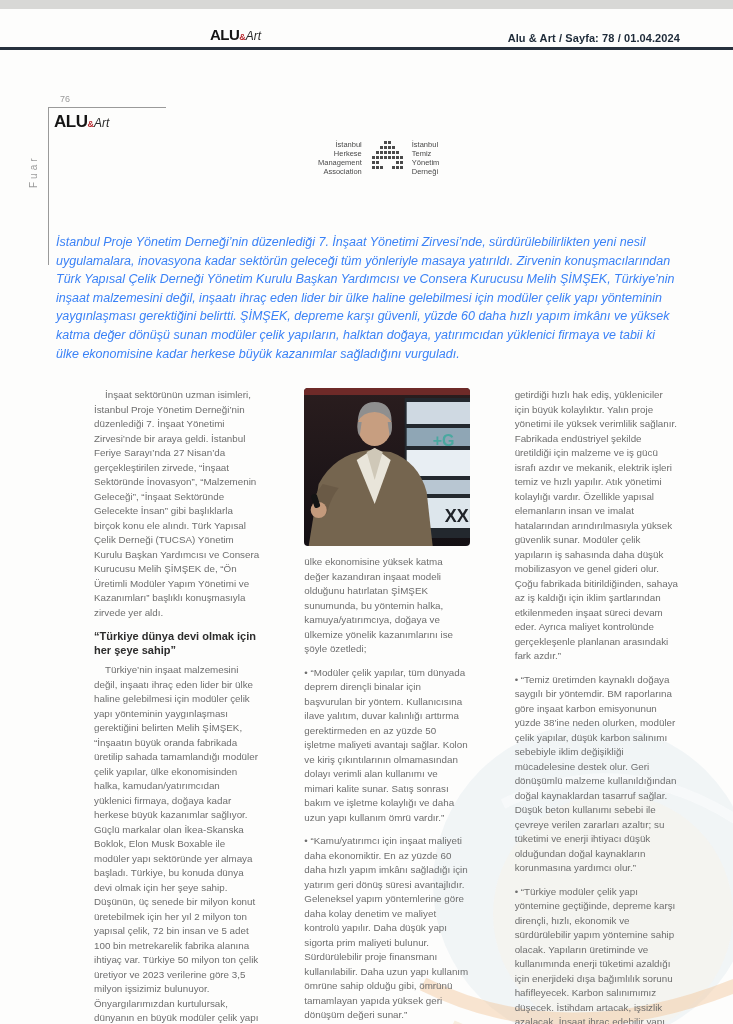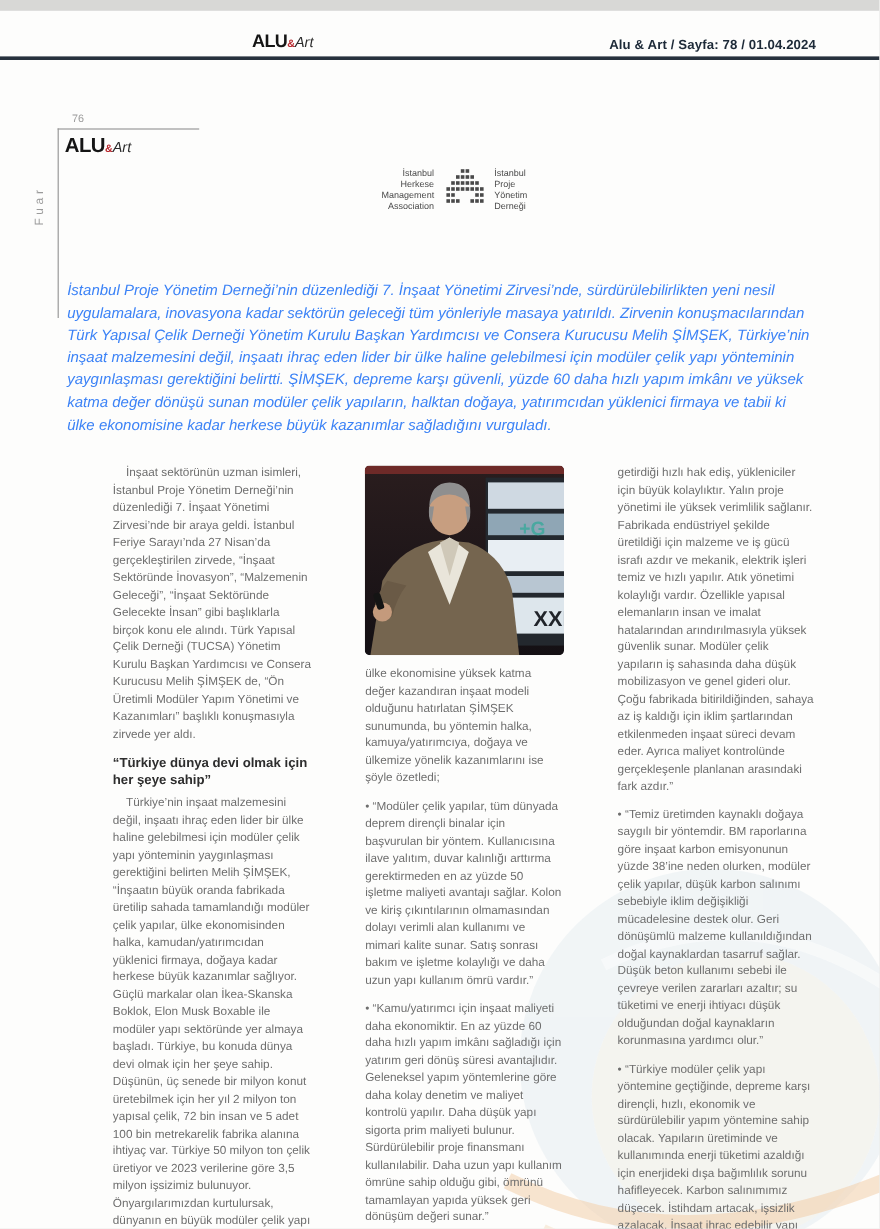--- a/index.html
+++ b/index.html
@@ -116,21 +116,21 @@
         <rect x="5" y="26" width="3" height="3"></rect>
           <rect x="9" y="26" width="3" height="3"></rect>
           <rect x="13" y="26" width="3" height="3"></rect>
           <rect x="25" y="26" width="3" height="3"></rect>
           <rect x="29" y="26" width="3" height="3"></rect>
           <rect x="33" y="26" width="3" height="3"></rect>
       </g>
     </svg>
     <div class="assoc-col right">
       <div>İstanbul</div>
-      <div>Proje</div>
+      <div>Temiz</div>
       <div>Yönetim</div>
       <div>Derneği</div>
     </div>
   </div>
 
   <div class="headline">
   </div>
 
   <div class="lead">İstanbul Proje Yönetim Derneği’nin düzenlediği 7. İnşaat Yönetimi Zirvesi’nde, sürdürülebilirlikten yeni nesil uygulamalara, inovasyona kadar sektörün geleceği tüm yönleriyle masaya yatırıldı. Zirvenin konuşmacılarından Türk Yapısal Çelik Derneği Yönetim Kurulu Başkan Yardımcısı ve Consera Kurucusu Melih ŞİMŞEK, Türkiye’nin inşaat malzemesini değil, inşaatı ihraç eden lider bir ülke haline gelebilmesi için modüler çelik yapı yönteminin yaygınlaşması gerektiğini belirtti. ŞİMŞEK, depreme karşı güvenli, yüzde 60 daha hızlı yapım imkânı ve yüksek katma değer dönüşü sunan modüler çelik yapıların, halktan doğaya, yatırımcıdan yüklenici firmaya ve tabii ki ülke ekonomisine kadar herkese büyük kazanımlar sağladığını vurguladı.</div>
 

